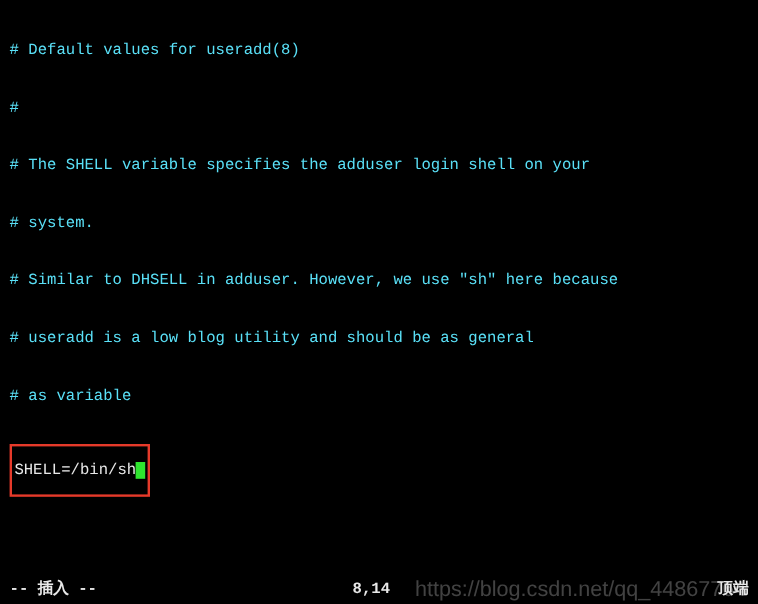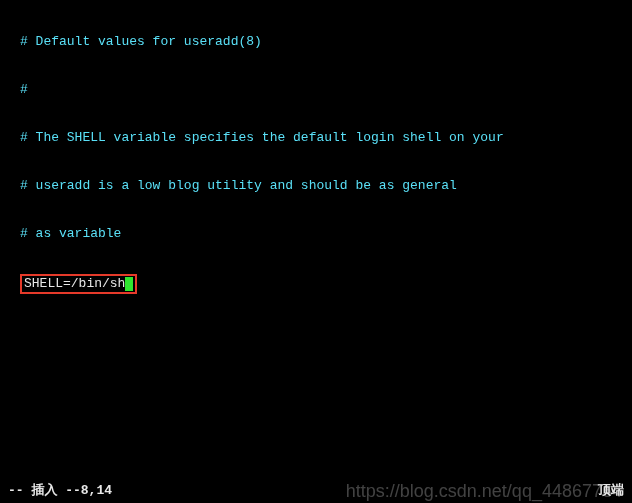--- a/index.html
+++ b/index.html
@@ -11,24 +11,24 @@
   font-family: "Consolas", "Courier New", monospace;
   font-size: 13px;
   line-height: 16px;
   color: #5ae0f7;
 }
 .editor {
   padding: 2px 8px;
   white-space: pre;
   position: relative;
 }
-.line { min-height: 16px; margin-left: 12px; }
+.line { min-height: 16px; }
 .highlight-box {
   border: 2px solid #e63a2a;
-  padding: 0 2px;
+  padding: 12px 2px;
   display: inline-block;
 }
 .assign-content { color: #e8e8e8; }
 .cursor {
   background: #2fe62f;
   color: #2fe62f;
   display: inline-block;
   width: 8px;
   height: 14px;
   vertical-align: text-bottom;
@@ -38,39 +38,41 @@
   bottom: 4px;
   left: 0;
   width: 100%;
   padding: 0 8px;
   color: #e8e8e8;
   display: flex;
   font-weight: bold;
   font-family: Liberation Mono, monospace;
 }
 .status-left { flex: 0 0 auto; }
-.status-mid { flex: 1; text-align: left; padding-right: 60px; }
+.status-mid { flex: 1; text-align: center; padding-right: 60px; }
 .status-right { flex: 0 0 auto; }
 .watermark {
   position: absolute;
   bottom: 4px;
   right: 10px;
   color: rgba(220,220,220,0.3);
   font-family: Liberation Sans, sans-serif;
   font-size: 18px;
   pointer-events: none;
 }
 </style>
 </head>
 <body>
 
 <div class="editor">
   <div class="line"># Default values for useradd(8)</div>
   <div class="line">#</div>
-  <div class="line"># The SHELL variable specifies the default login shell on your</div>
+  <div class="line"># The SHELL variable specifies the adduser login shell on your</div>
+  <div class="line"># system.</div>
+  <div class="line"># Similar to DHSELL in adduser. However, we use "sh" here because</div>
   <div class="line"># useradd is a low blog utility and should be as general</div>
   <div class="line"># as variable</div>
   <div class="line"><span class="highlight-box"><span class="assign-content">SHELL=/bin/sh</span><span class="cursor"></span></span></div>
   <div class="line"></div>
   
   
   
   
   
   

